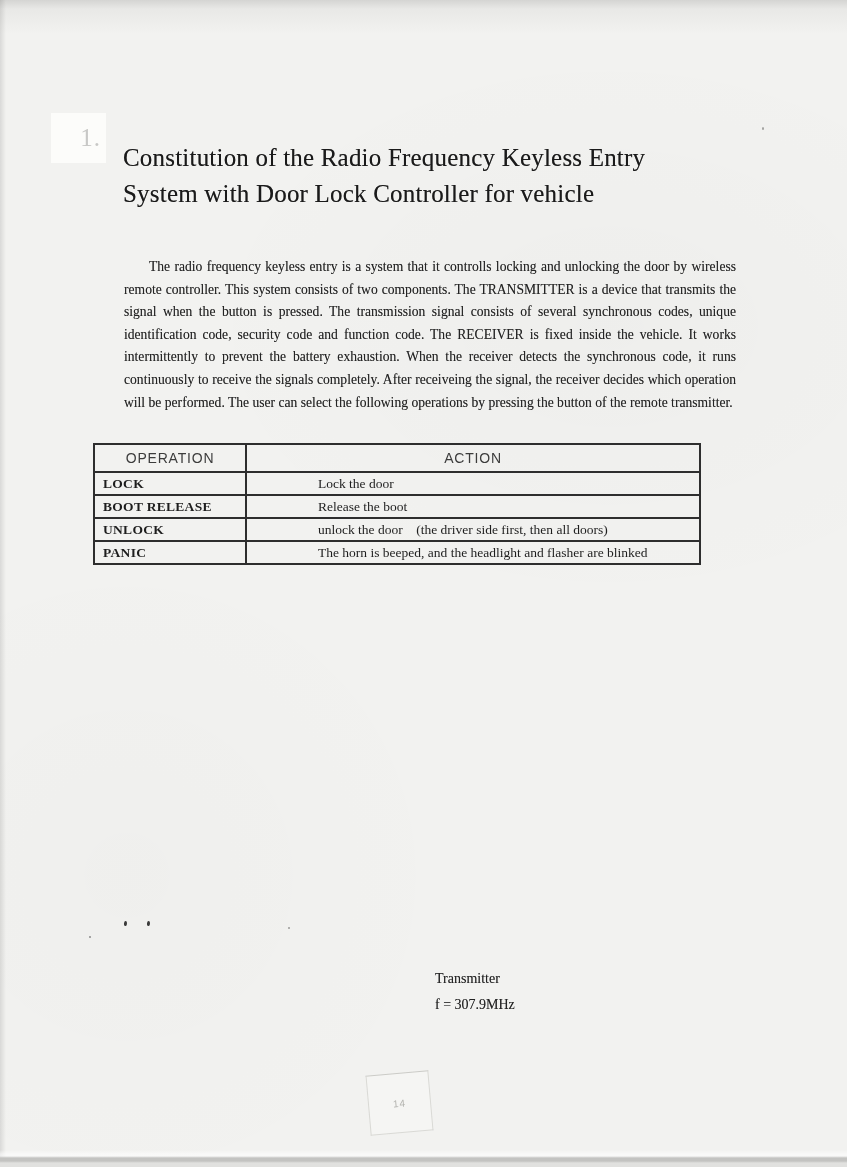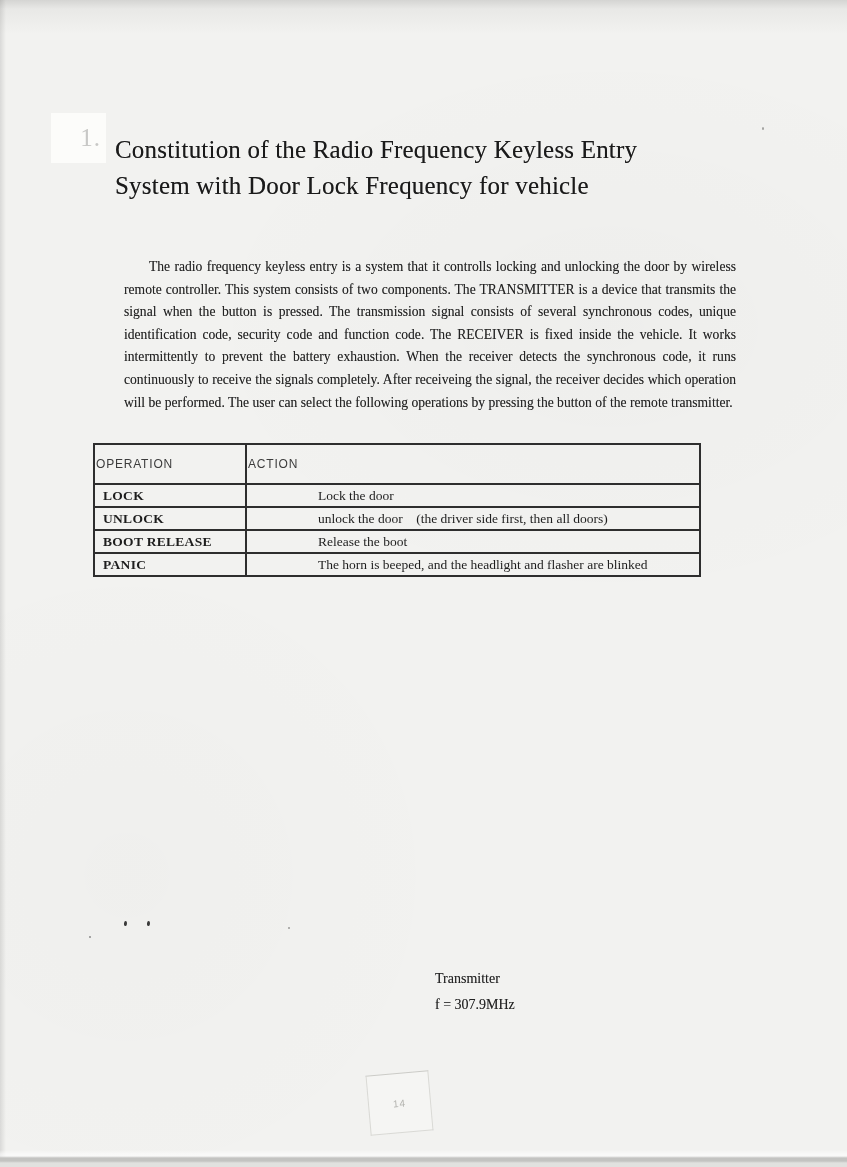--- a/index.html
+++ b/index.html
@@ -33,43 +33,43 @@
   .whiteout {
     position: absolute; left: 51px; top: 113px; width: 55px; height: 50px;
     background: rgba(253,253,251,0.92);
     display: flex; align-items: center; justify-content: flex-end;
     padding-right: 5px; box-sizing: border-box;
   }
   .faded-number {
     font-size: 25px; color: rgba(148,148,146,0.50); letter-spacing: 1px;
   }
   .title {
-    position: absolute; left: 107px; top: 124px; margin: 8px;
+    position: absolute; left: 107px; top: 124px; margin: 16px;
     font-size: 25px; font-weight: 400; line-height: 36px;
     letter-spacing: 0.2px; color: #1a1a1a; white-space: nowrap;
     text-shadow: 0 0 0.5px rgba(0,0,0,0.45);
   }
   .body-par {
     position: absolute; left: 108px; top: 240px; width: 612px; margin: 16px;
     font-size: 13.6px; line-height: 22.6px; text-align: justify;
     text-indent: 25px; color: #242424;
     text-shadow: 0 0 0.4px rgba(0,0,0,0.35);
   }
   .op-table {
     position: absolute; left: 93px; top: 443px; width: 608px;
     border-collapse: collapse; table-layout: fixed;
   }
   .op-table th, .op-table td {
     border: 2px solid #2e2e2e; box-sizing: border-box;
     overflow: hidden;
   }
   .op-table th {
-    font-family: "Liberation Sans", sans-serif; font-size: 12px;
+    font-family: "Liberation Sans", sans-serif; font-size: 14px;
     font-weight: 400; color: #3c3c3c; letter-spacing: 0.8px;
-    height: 40px; text-align: left;
+    height: 28px; text-align: center;
   }
   .op-table td { font-size: 13.5px; height: 23px; color: #1e1e1e; }
   .col-op { width: 152px; }
   td.op-cell { font-weight: 700; padding: 0 0 0 8px; letter-spacing: 0.3px; margin-top: 44px; }
   td.act-cell { padding: 0 0 0 71px; white-space: pre-wrap; }
   .speck { position: absolute; background: #3a3a3a; }
   .speck-a { left: 124px; top: 921px; width: 3px; height: 5px; border-radius: 60% 60% 50% 50%; transform: rotate(6deg); }
   .speck-b { left: 147px; top: 921px; width: 3px; height: 5px; border-radius: 60% 60% 50% 50%; transform: rotate(6deg); }
   .speck-c { left: 89px; top: 936px; width: 2px; height: 2px; border-radius: 50%; background: #8d8d8b; }
   .speck-d { left: 288px; top: 927px; width: 2px; height: 2px; border-radius: 50%; background: #9a9a98; }
@@ -97,21 +97,21 @@
 <div class="page">
 
   <div class="shade-left"></div>
 
   <div class="whiteout">
     <span class="faded-number">1.</span>
   </div>
 
   <h1 class="title">
     <span>Constitution of the Radio Frequency Keyless Entry</span><br>
-    <span>System with Door Lock Frequency for vehicle</span>
+    <span>System with Door Lock Controller for vehicle</span>
   </h1>
 
   <p class="body-par">The radio frequency keyless entry is a system that it controlls locking and unlocking the door by wireless remote controller. This system consists of two components. The TRANSMITTER is a device that transmits the signal when the button is pressed. The transmission signal consists of several synchronous codes, unique identification code, security code and function code. The RECEIVER is fixed inside the vehicle. It works intermittently to prevent the battery exhaustion. When the receiver detects the synchronous code, it runs continuously to receive the signals completely. After receiveing the signal, the receiver decides which operation will be performed. The user can select the following operations by pressing the button of the remote transmitter.</p>
 
   <table class="op-table">
     <colgroup>
         <col class="col-op">
         <col>
       </colgroup>
     <thead>
@@ -119,26 +119,26 @@
         <th>OPERATION</th>
         <th>ACTION</th>
       </tr>
     </thead>
     <tbody>
       <tr>
         <td class="op-cell">LOCK</td>
         <td class="act-cell">Lock the door</td>
       </tr>
       <tr>
+        <td class="op-cell">BOOT RELEASE</td>
+        <td class="act-cell">Release the boot</td>
+      </tr>
+      <tr>
         <td class="op-cell">UNLOCK</td>
         <td class="act-cell">unlock the door    (the driver side first, then all doors)</td>
-      </tr>
-      <tr>
-        <td class="op-cell">BOOT RELEASE</td>
-        <td class="act-cell">Release the boot</td>
       </tr>
       <tr>
         <td class="op-cell">PANIC</td>
         <td class="act-cell">The horn is beeped, and the headlight and flasher are blinked</td>
       </tr>
     </tbody>
   </table>
 
   <div class="speck speck-a"></div>
   <div class="speck speck-b"></div>

